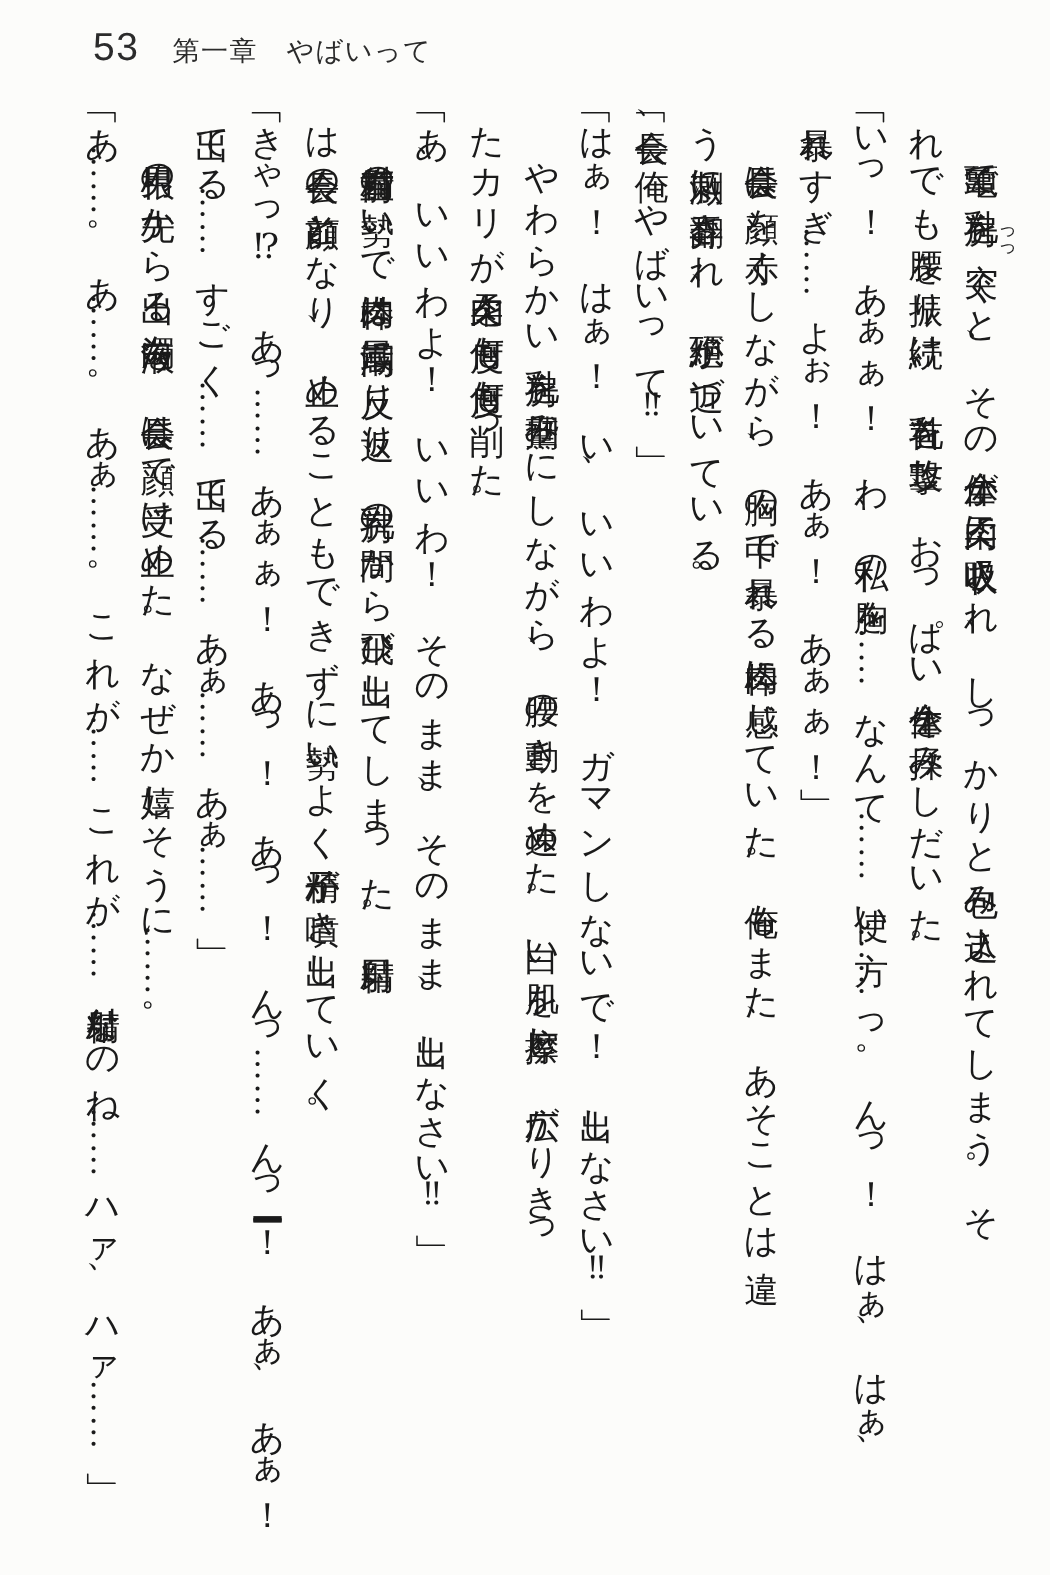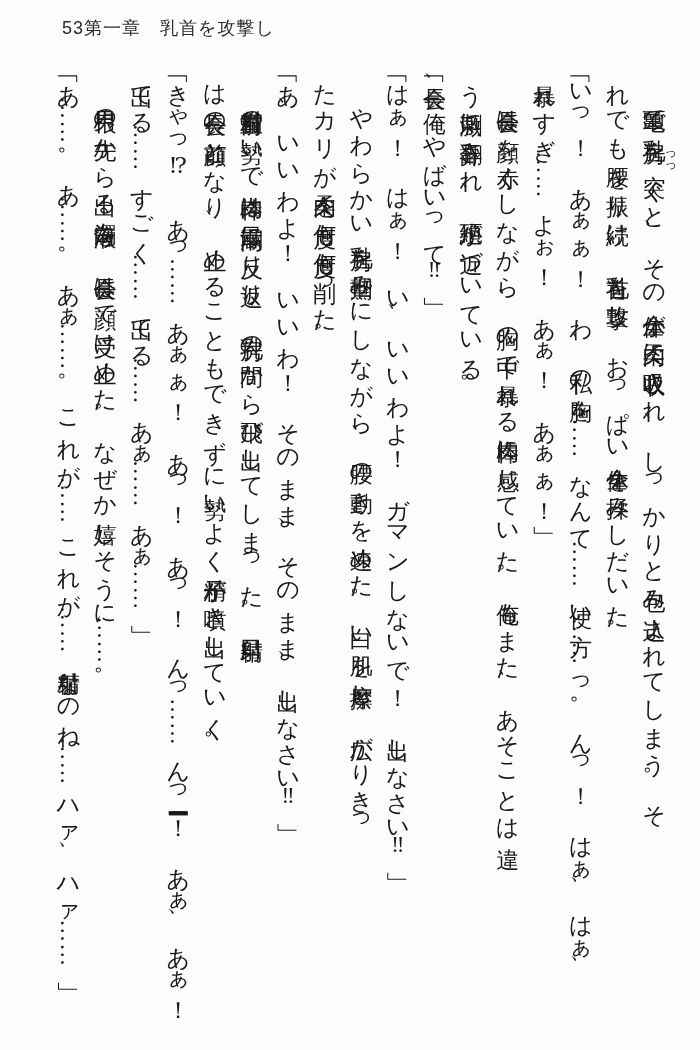--- a/index.html
+++ b/index.html
@@ -16,21 +16,22 @@
     position: absolute;
     top: 16px;
     left: 62px;
     font-family: "Liberation Sans", "DejaVu Sans", sans-serif;
     font-size: 18px;
     color: #2b2b2b;
     letter-spacing: 1px;
     white-space: nowrap;
   }
   .page-header .pagenum {
-    font-size: 18px;
+    margin-right: 22px;
+    font-size: 26px;
   }
   .text-columns {
     position: absolute;
     top: 68px;
     right: 24px;
     width: 625px;
     height: 972px;
     writing-mode: vertical-rl;
     text-orientation: mixed;
     font-size: 23px;
@@ -48,21 +49,21 @@
   }
   ruby rt {
     font-size: 10px;
     letter-spacing: 0;
   }
 </style>
 </head>
 <body>
 
 <div class="page-header">
-  <span class="pagenum">53</span><span class="chapter">第一章　乳首を攻撃し</span>
+  <span class="pagenum">53</span><span class="chapter">第一章　やばいって</span>
 </div>
 
 <div class="text-columns">
     <p class="tline indent">亀頭で乳房を<ruby>突<rt>つつ</rt></ruby>くと、その全体が柔肉に吸収され、しっかりと包み込まれてしまう。そ</p>
     <p class="tline">れでも腰を振り続け、乳首を攻撃し、おっぱい全体を揉みしだいた。</p>
     <p class="tline">「いっ！　あぁぁ！　わ、私の胸を……なんて……使い方……っ。んっ！　はぁ、はぁ、</p>
     <p class="tline">暴れすぎ……よぉ！　あぁ！　あぁぁ！」</p>
     <p class="tline indent">会長は顔を赤くしながら、胸の中で暴れる肉棒に感じていた。俺もまた、あそことは違</p>
     <p class="tline">う刺激に翻弄され、絶頂が近づいている。</p>
     <p class="tline">「会長、俺、やばいって‼」</p>

